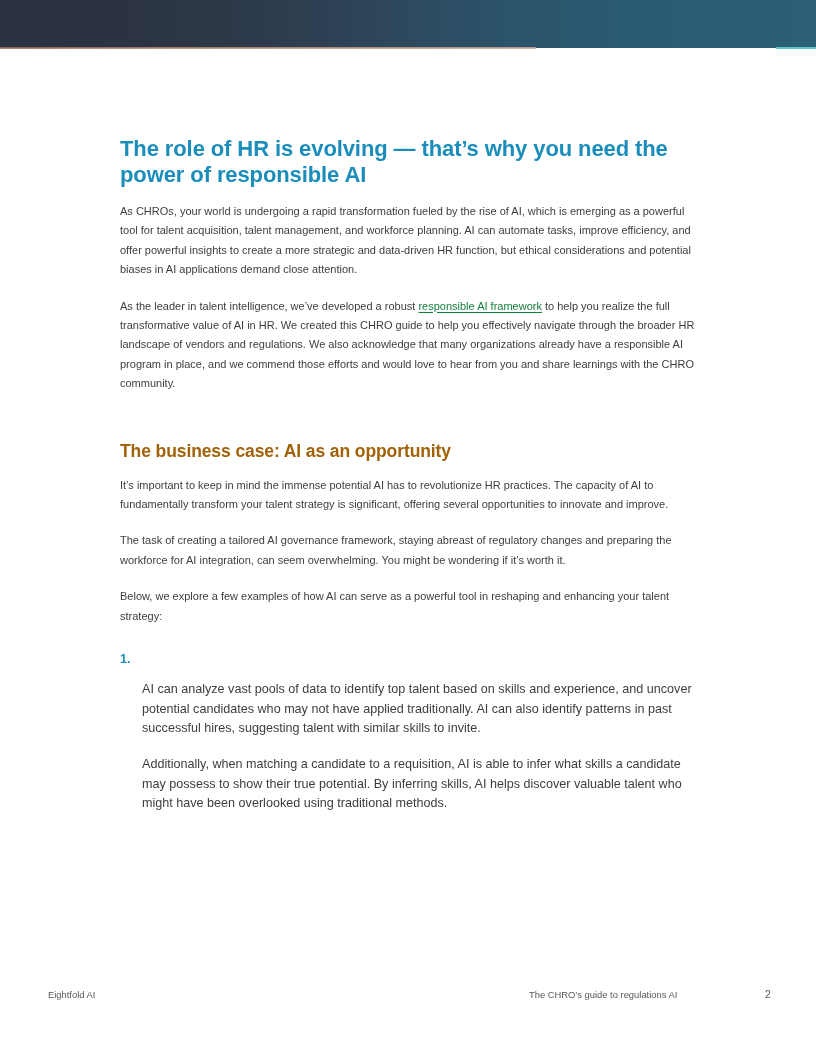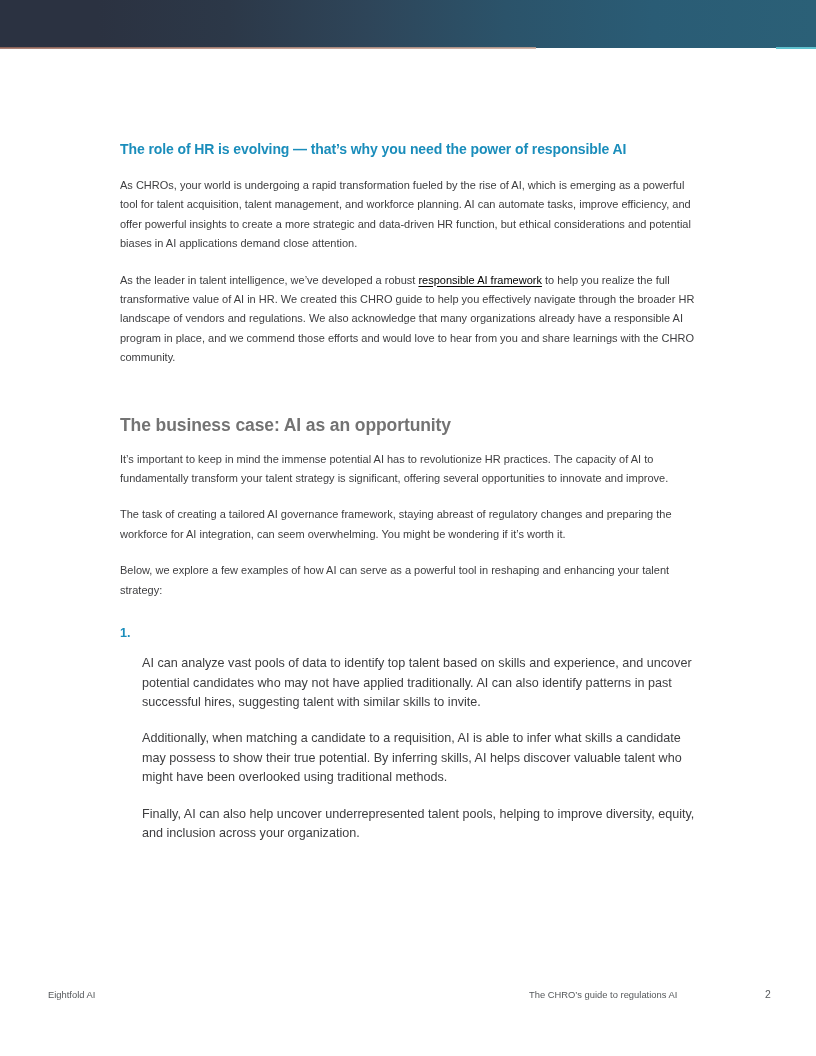--- a/index.html
+++ b/index.html
@@ -53,46 +53,46 @@
   
   .doc-body {
     position: absolute;
     left: 120px;
     top: 136px;
     width: 576px;
   }
 
   h1.section-title {
     margin: 0 0 14px 0;
-    font-size: 14px;
+    font-size: 22px;
     line-height: 26px;
     font-weight: bold;
     color: #1a8dbb;
     letter-spacing: -0.1px;
   }
 
   h2.section-title {
     margin: 0 0 12px 0;
     font-size: 17.5px;
     line-height: 26px;
     font-weight: bold;
-    color: #737373;
+    color: #a16207;
     letter-spacing: -0.1px;
   }
 
   p.body-text {
     margin: 0 0 17px 0;
     font-size: 11px;
     line-height: 19.4px;
     color: #3d3d3f;
   }
   p.body-text:last-child { margin-bottom: 0; }
 
   a.inline-link {
-    color: #000000;
+    color: #15803d;
     text-decoration: underline;
     text-underline-offset: 2px;
     margin-top: 8px;
   }
 
   .block-gap-lg { height: 44px; }
   .block-gap-md { height: 26px; }
 
   
   ol.numbered-list {
@@ -200,21 +200,20 @@
   <div class="block-gap-md"></div>
 
   <ol class="numbered-list">
     <li>
       <div class="list-heading-row">
         <span class="list-marker">1.</span>
       </div>
       <div class="list-content">
         <p>AI can analyze vast pools of data to identify top talent based on skills and experience, and uncover potential candidates who may not have applied traditionally. AI can also identify patterns in past successful hires, suggesting talent with similar skills to invite.</p>
         <p>Additionally, when matching a candidate to a requisition, AI is able to infer what skills a candidate may possess to show their true potential. By inferring skills, AI helps discover valuable talent who might have been overlooked using traditional methods.</p>
-        <p>Finally, AI can also help uncover underrepresented talent pools, helping to improve diversity, equity, and inclusion across your organization.</p>
       </div>
     </li>
   </ol>
 
 </div>
 
 <div class="page-footer">
   <div class="footer-left">Eightfold AI</div>
   <div class="footer-center">The CHRO’s guide to regulations AI</div>
   <div class="footer-pagenum">2</div>

